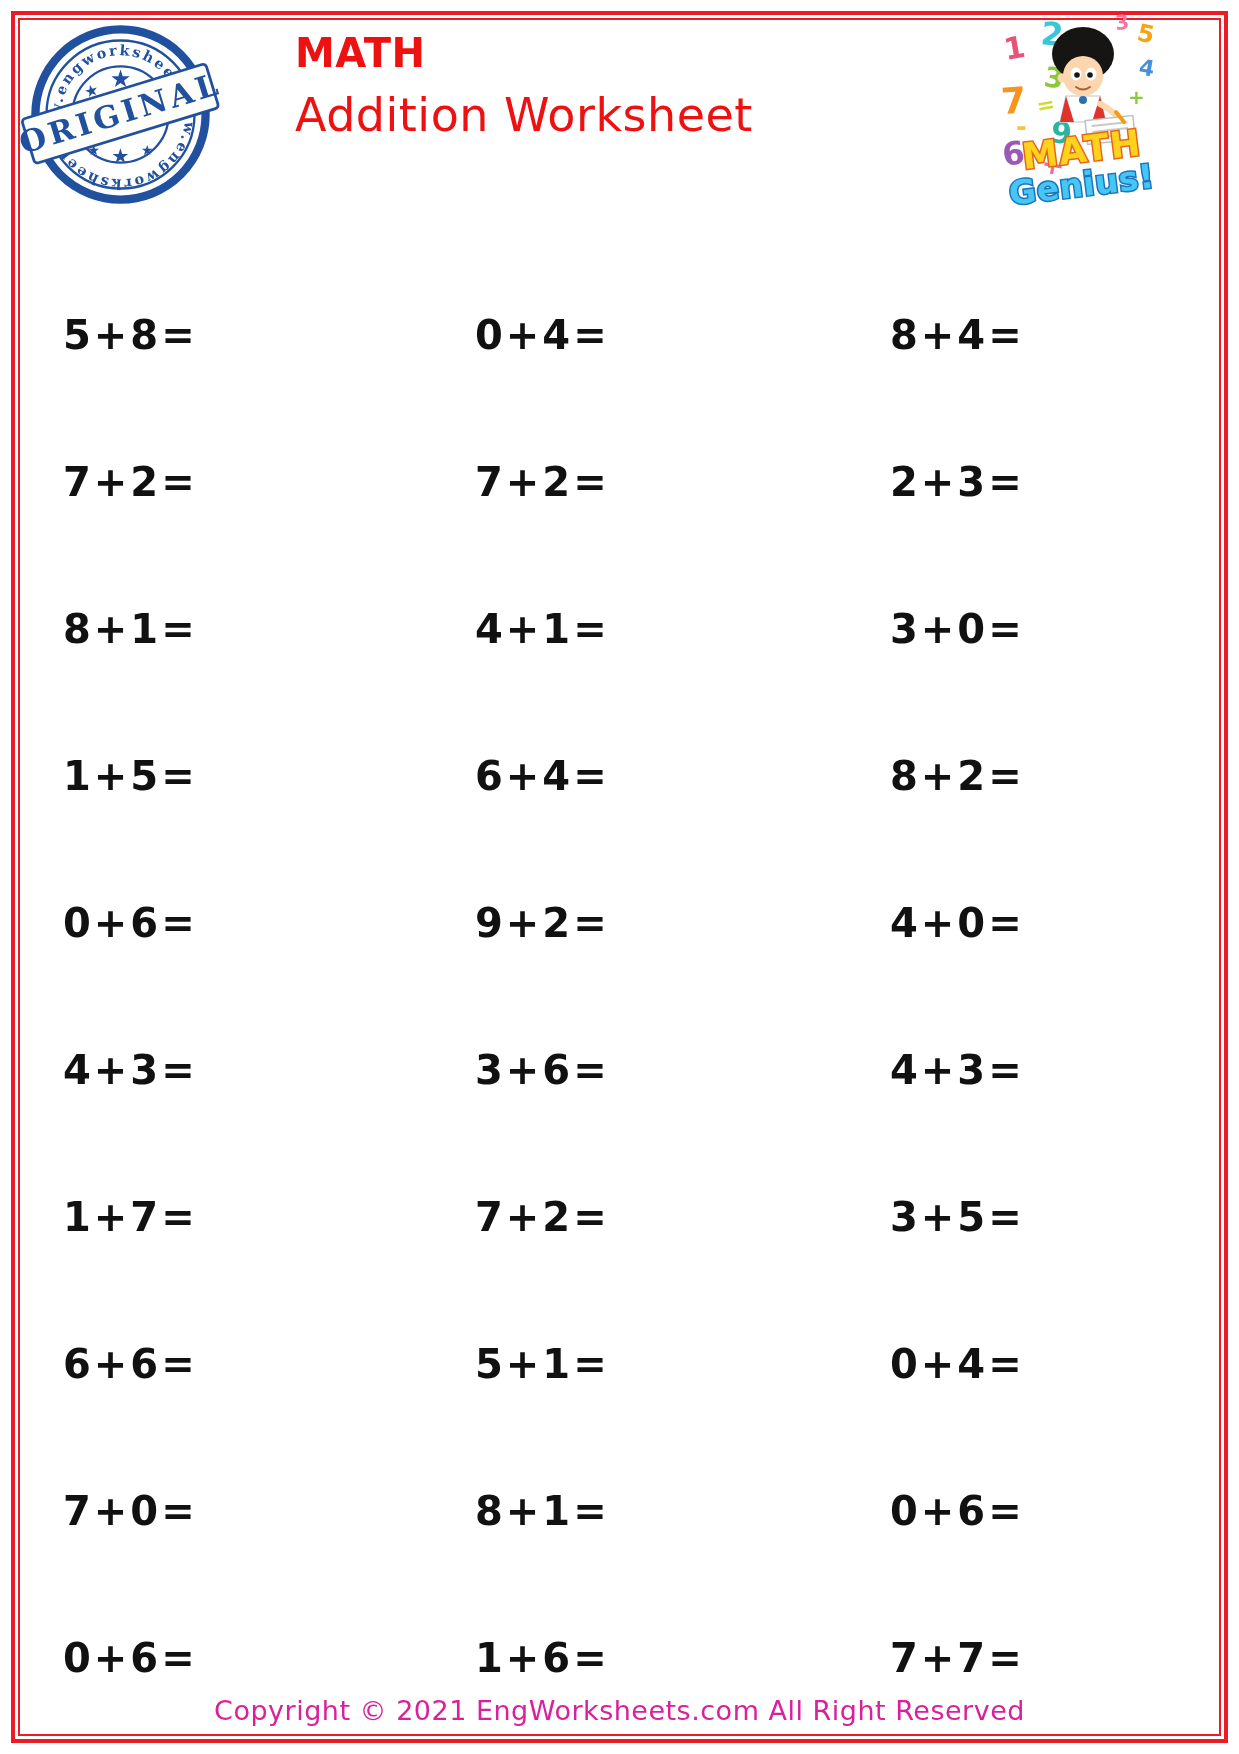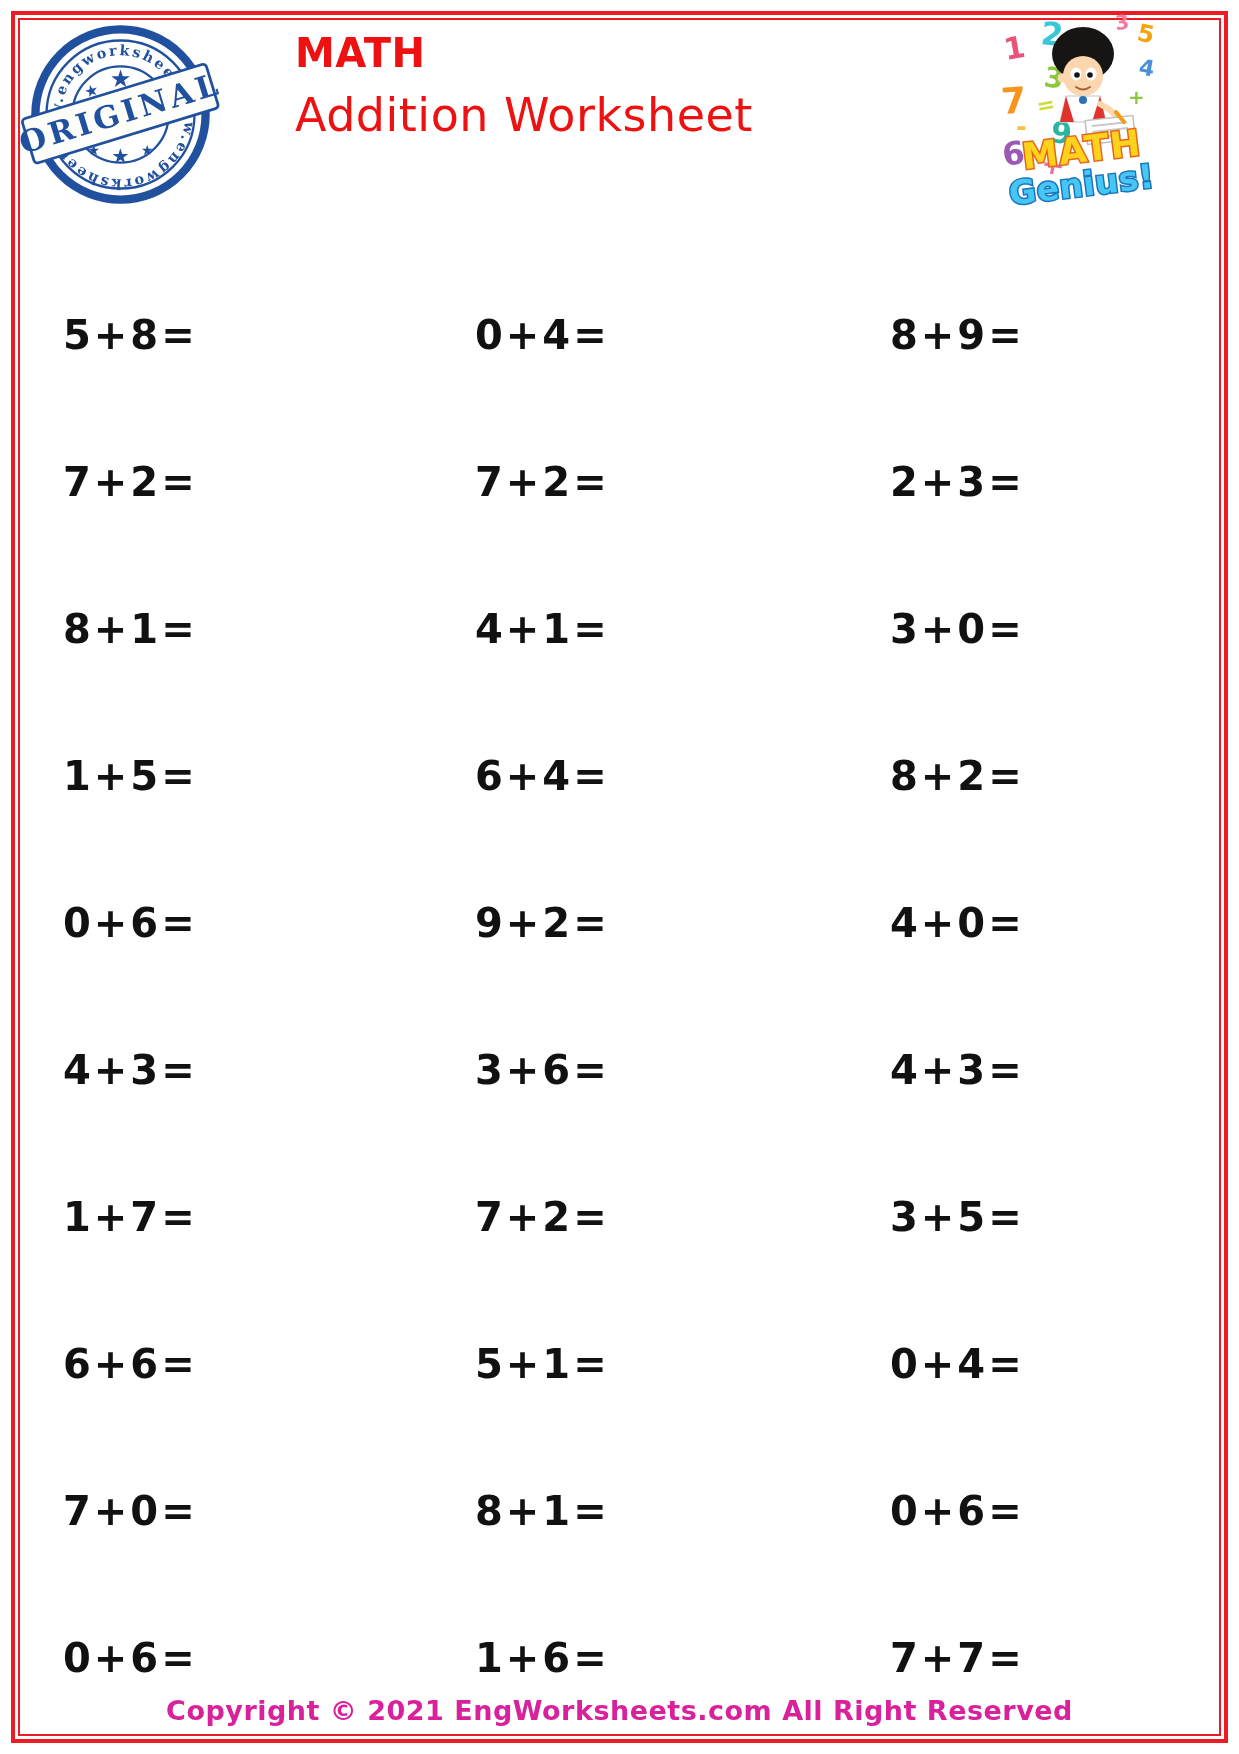--- a/index.html
+++ b/index.html
@@ -51,21 +51,21 @@
     position:absolute;left:63px;top:278px;width:1140px;height:1470px;
     display:grid;grid-template-columns:412px 415px 1fr;grid-auto-rows:147px;margin-top:37px;
   }
   .problem{
     font-size:40px;font-weight:700;color:#111;letter-spacing:3px;line-height:1;
     align-self:start;justify-self:start;white-space:nowrap;
   }
 
   .footer{
     position:absolute;left:0;top:1695px;width:100%;text-align:center;
-    font-size:27px;font-weight:700;color:var(--footer-magenta);letter-spacing:0.5px;
+    font-size:27px;font-weight:400;color:var(--footer-magenta);letter-spacing:0.5px;
   }
 </style>
 </head>
 <body>
 
 <div class="page">
 
   <div class="frame-outer"></div>
   <div class="frame-inner"></div>
 
@@ -138,21 +138,21 @@
       </g>
       <line x1="128" y1="100" x2="136" y2="110" stroke="#f39c12" stroke-width="4" stroke-linecap="round"></line>
     </g>
     <text class="logo-word1" x="95" y="150" text-anchor="middle" transform="rotate(-7 95 150)">MATH</text>
     <text class="logo-word2" x="95" y="184" text-anchor="middle" transform="rotate(-7 95 184)">Genius!</text>
   </svg>
 
   <div class="problems-grid">
       <div class="problem">5+8=</div>
       <div class="problem">0+4=</div>
-      <div class="problem">8+9=</div>
+      <div class="problem">8+4=</div>
       <div class="problem">7+2=</div>
       <div class="problem">7+2=</div>
       <div class="problem">2+3=</div>
       <div class="problem">8+1=</div>
       <div class="problem">4+1=</div>
       <div class="problem">3+0=</div>
       <div class="problem">1+5=</div>
       <div class="problem">6+4=</div>
       <div class="problem">8+2=</div>
       <div class="problem">0+6=</div>

